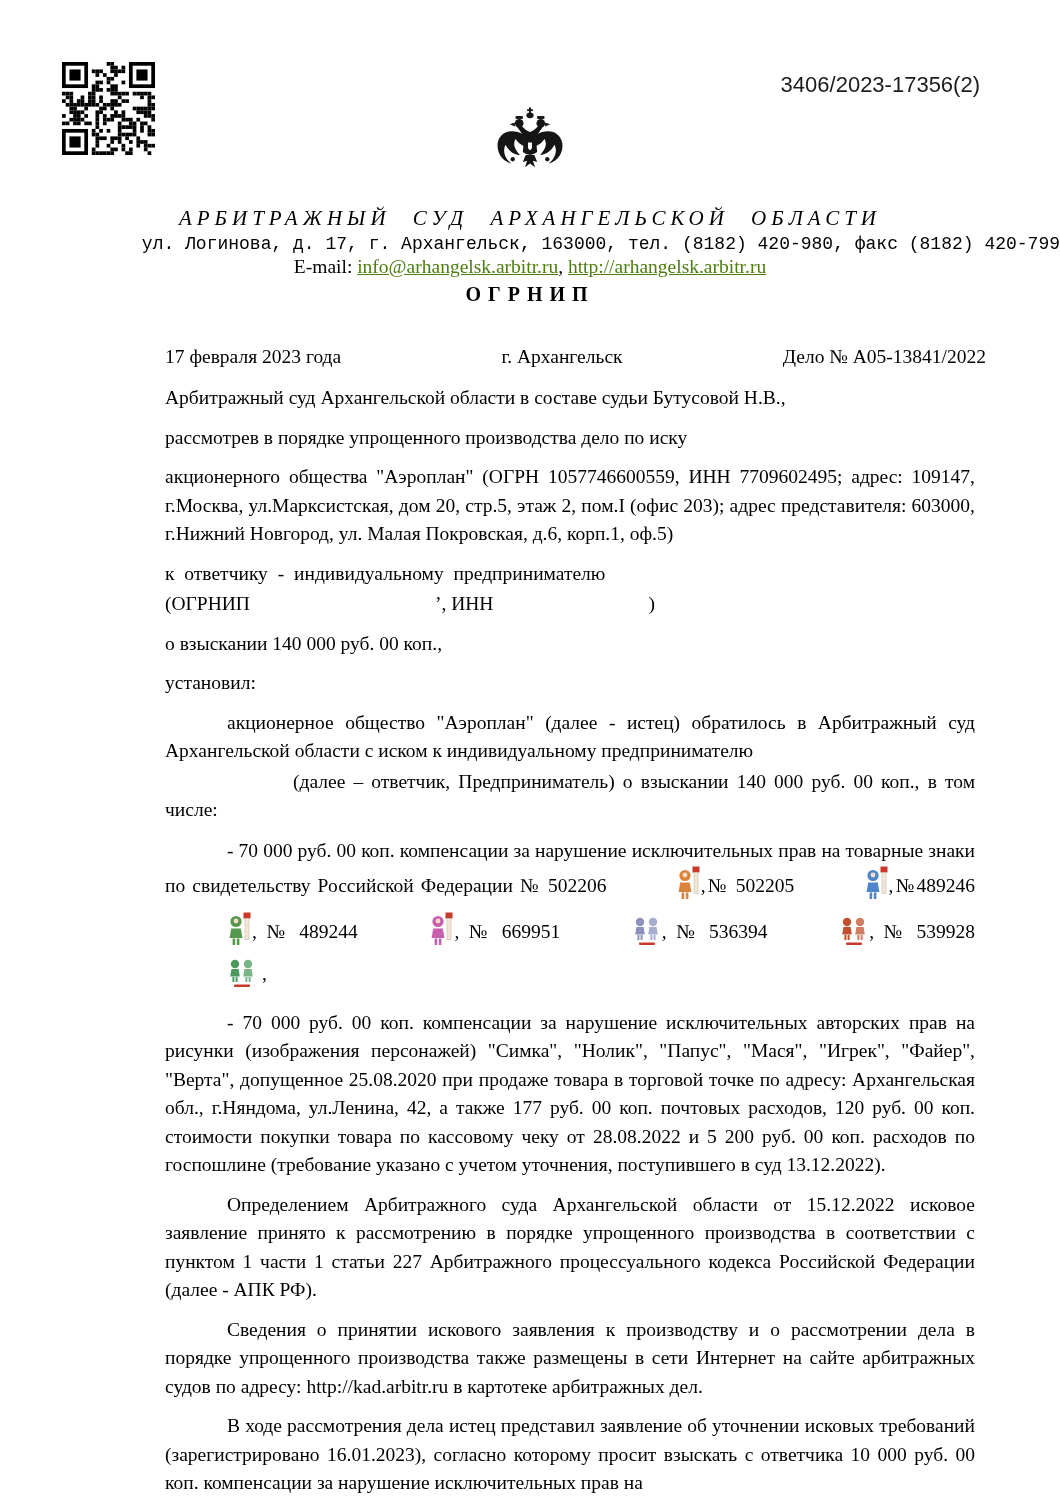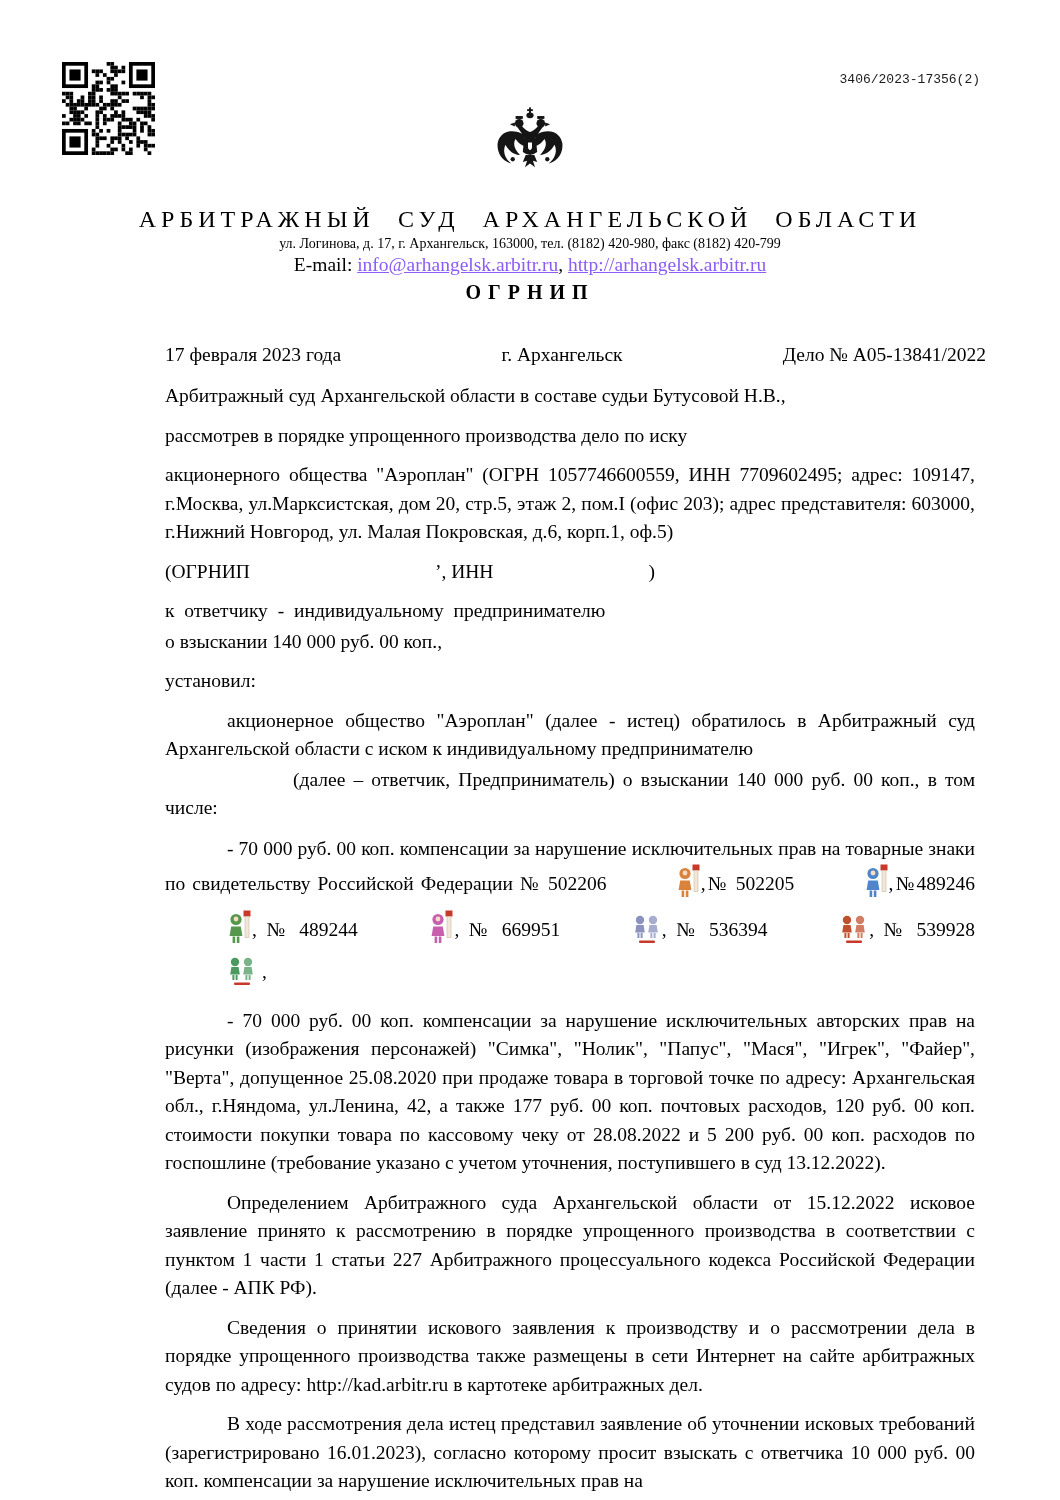--- a/index.html
+++ b/index.html
@@ -4,31 +4,31 @@
 <style>
   html,body{margin:0;padding:0;}
   body{
     width:1060px;height:1500px;background:#ffffff;
     font-family:"Liberation Serif", serif;color:#000;
     position:relative;overflow:hidden;
   }
   .qr{position:absolute;left:62px;top:62px;width:93px;height:93px;}
   .doc-number{
     position:absolute;right:80px;top:72px;
-    font-family:Liberation Mono, monospace;font-size:13px;color:#1c1c1c;
+    font-family:Liberation Sans, sans-serif;font-size:22px;color:#1c1c1c;
   }
   .emblem-wrap{padding-top:104px;text-align:center;}
   .emblem-wrap svg{display:inline-block;}
   .court-name{
-    margin-top:12px;text-align:center;font-size:24px;
-    letter-spacing:5px;word-spacing:12px;white-space:nowrap;
-  }
-  .court-address{text-align:center;font-size:14px;margin-top:3px;}
+    margin-top:12px;text-align:center;font-size:21px;
+    letter-spacing:5px;word-spacing:12px;white-space:nowrap;font-style:italic;
+  }
+  .court-address{text-align:right;font-size:18px;margin-top:3px;font-family:Liberation Mono, monospace;}
   .court-contacts{text-align:center;font-size:19.5px;margin-top:2px;}
-  .doc-link{color:#8b5cf6;text-decoration:underline;cursor:pointer;}
+  .doc-link{color:#4d7c0f;text-decoration:underline;cursor:pointer;}
   .in-name{
     margin-top:24px;text-align:center;font-weight:bold;font-size:19px;
     letter-spacing:4px;word-spacing:9px;
   }
   .decision{
     margin-top:5px;text-align:center;font-weight:bold;font-size:20px;
     letter-spacing:7px;
   }
   .case-row{
     display:flex;justify-content:space-between;
@@ -314,22 +314,22 @@
   <div class="case-row">
     <span>17 февраля 2023 года</span>
     <span>г. Архангельск</span>
     <span>Дело № А05-13841/2022</span>
   </div>
 
   <div class="body-block">
     <p class="para noj">Арбитражный суд Архангельской области в составе судьи Бутусовой Н.В.,</p>
     <p class="para noj">рассмотрев в порядке упрощенного производства дело по иску</p>
     <p class="para">акционерного общества "Аэроплан" (ОГРН 1057746600559, ИНН 7709602495; адрес: 109147, г.Москва, ул.Марксистская, дом 20, стр.5, этаж 2, пом.I (офис 203); адрес представителя: 603000, г.Нижний Новгород, ул. Малая Покровская, д.6, корп.1, оф.5)</p>
+    <p class="para noj wordsp tight">к ответчику - индивидуальному предпринимателю</p>
     <p class="para noj"><span>(ОГРНИП</span><span class="gap1"></span><span>’, ИНН</span><span class="gap2"></span><span>)</span></p>
-    <p class="para noj wordsp tight">к ответчику - индивидуальному предпринимателю</p>
     <p class="para noj">о взыскании 140 000 руб. 00 коп.,</p>
     <p class="para centered">установил:</p>
     <p class="para indent tight">акционерное общество "Аэроплан" (далее - истец) обратилось в Арбитражный суд Архангельской области с иском к индивидуальному предпринимателю</p>
     <p class="para hang">(далее – ответчик, Предприниматель) о взыскании 140 000 руб. 00 коп., в том числе:</p>
     <p class="para indent tm-para"><span>- 70 000 руб. 00 коп. компенсации за нарушение исключительных прав на товарные знаки по свидетельству Российской Федерации </span><span><span>№ 502206 </span><span class="tm-icon"><svg width="23" height="37" viewBox="0 0 23 37">
               <rect x="15.5" y="0.5" width="7" height="6" fill="#c9392b"></rect>
               <rect x="17" y="6.5" width="4" height="21" fill="#f1e7d8" stroke="#cbb9a4" stroke-width="0.6"></rect>
               <circle cx="8" cy="9.5" r="5.6" fill="#d9833c"></circle>
               <circle cx="8" cy="9" r="2.4" fill="#f7dcc6"></circle>
               <path d="M3.2 16.5 h9.6 l1.6 9.5 h-12.8 z" fill="#d9833c"></path>

